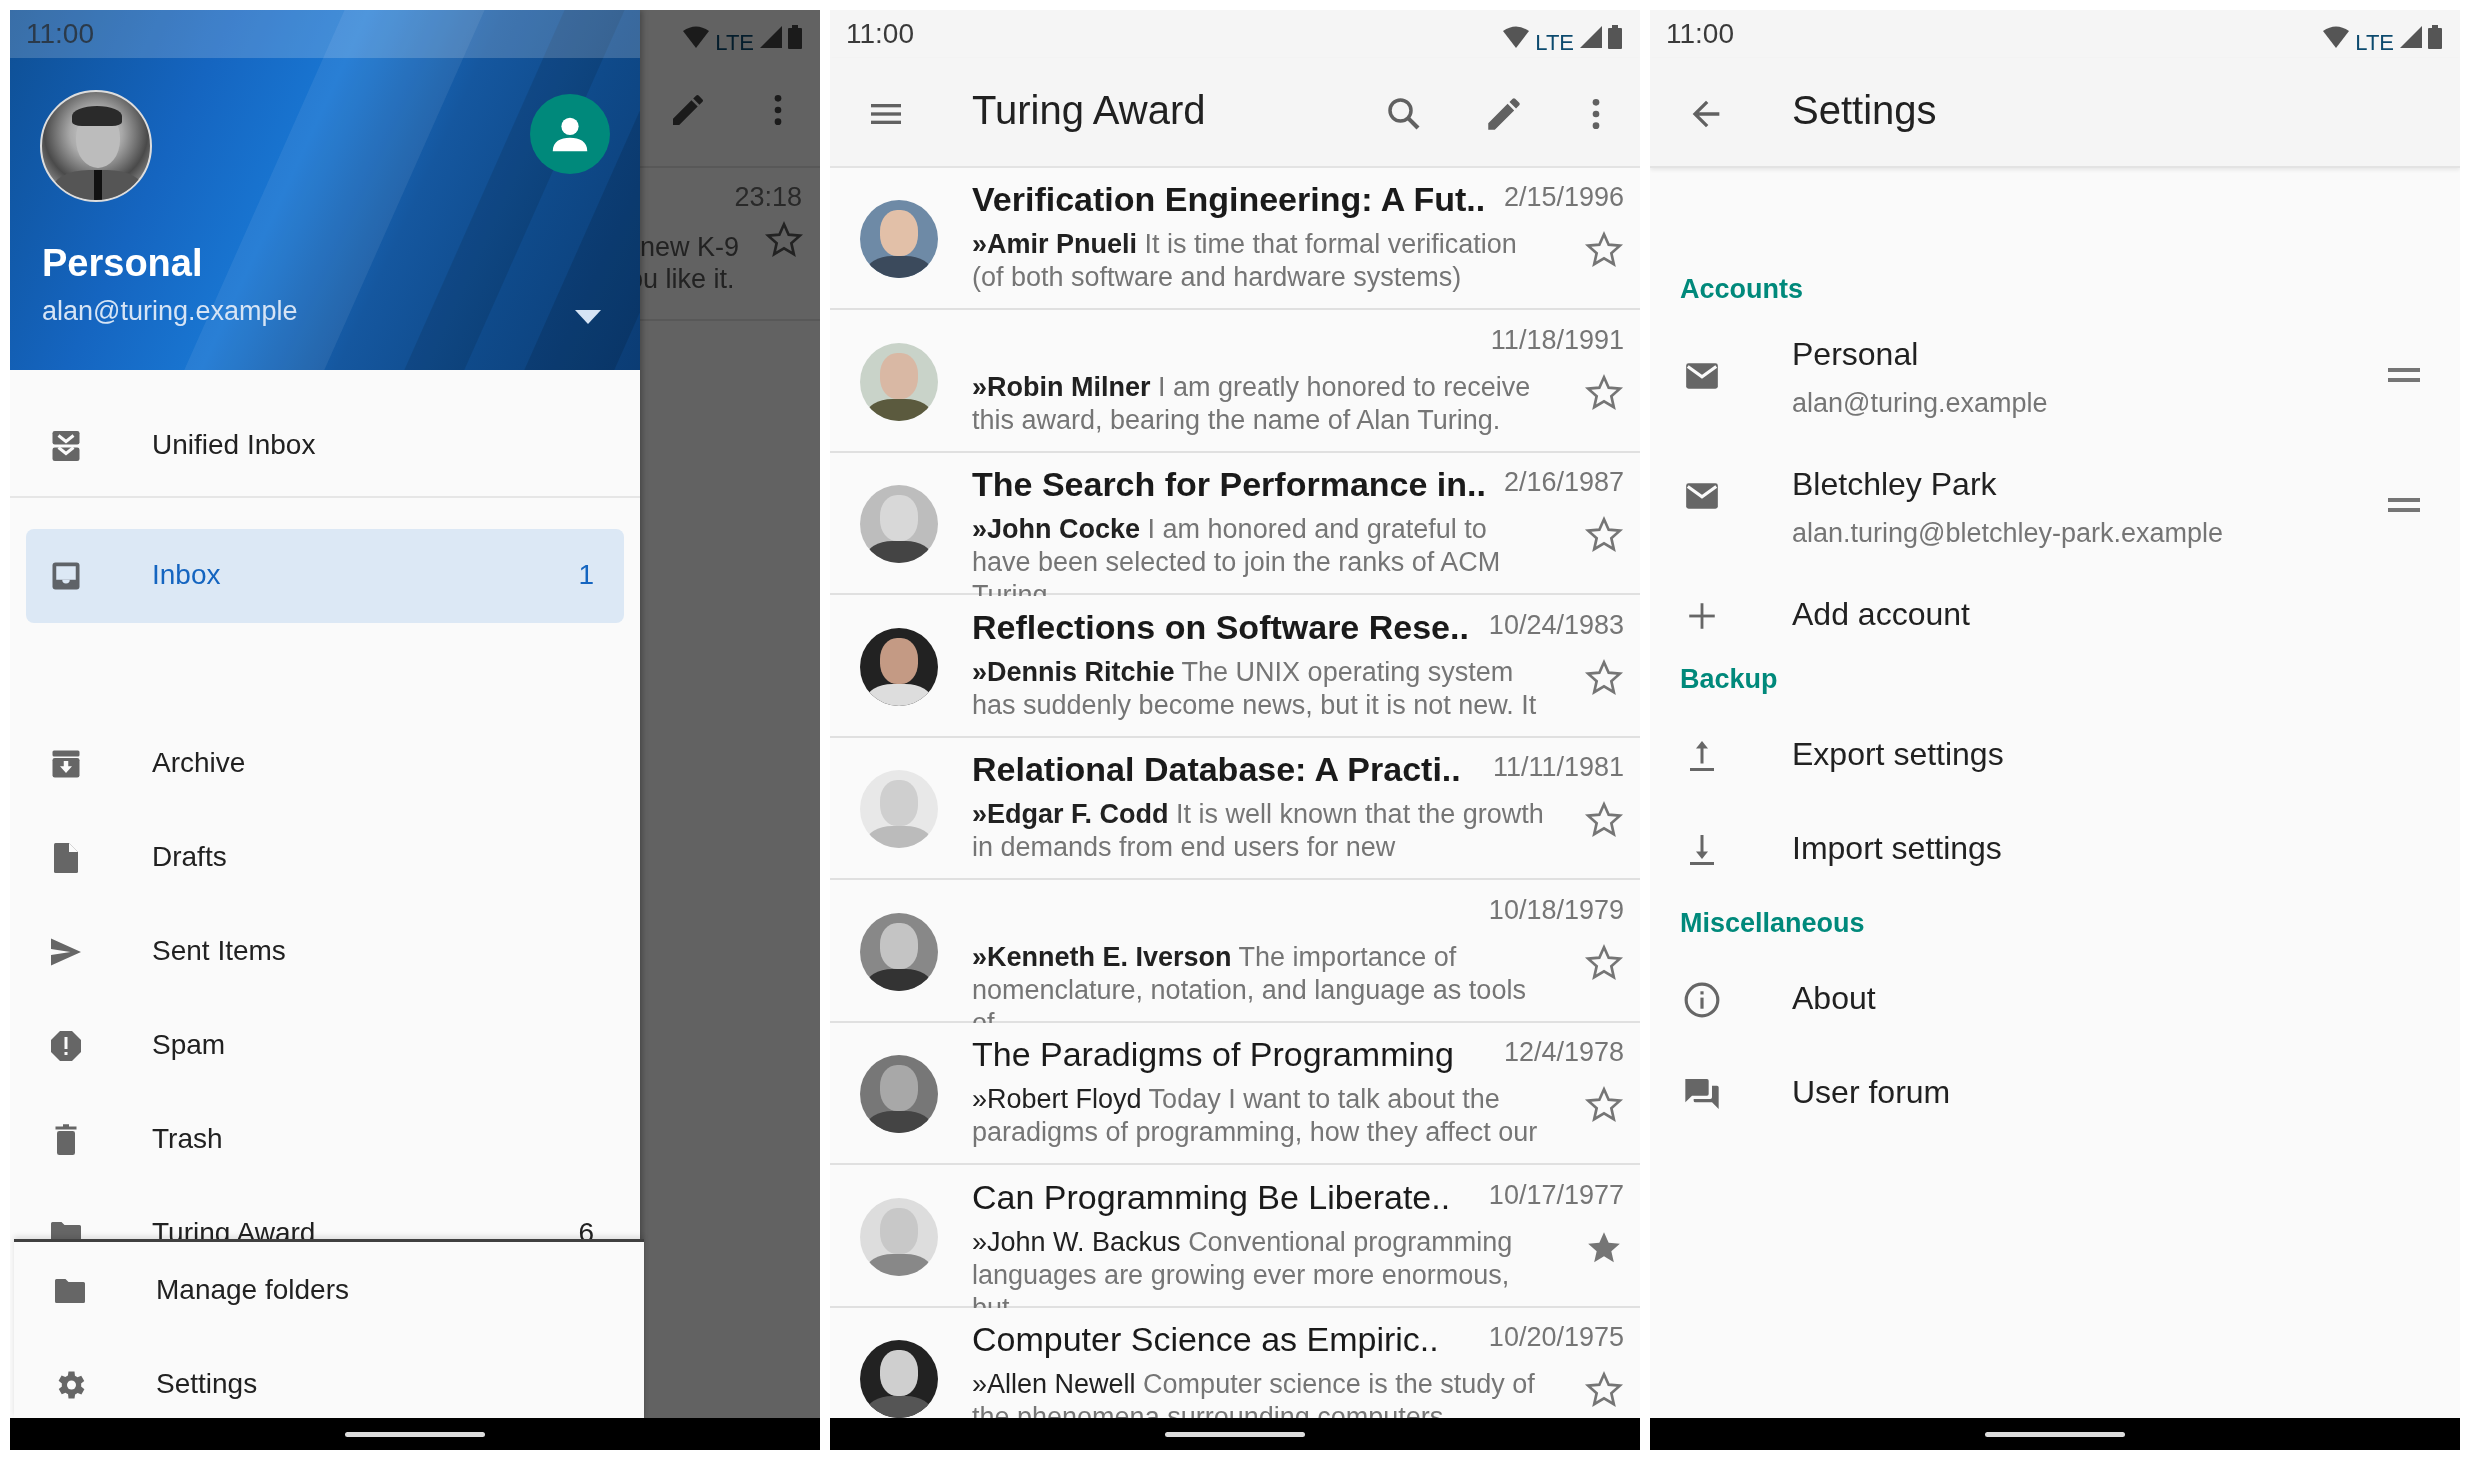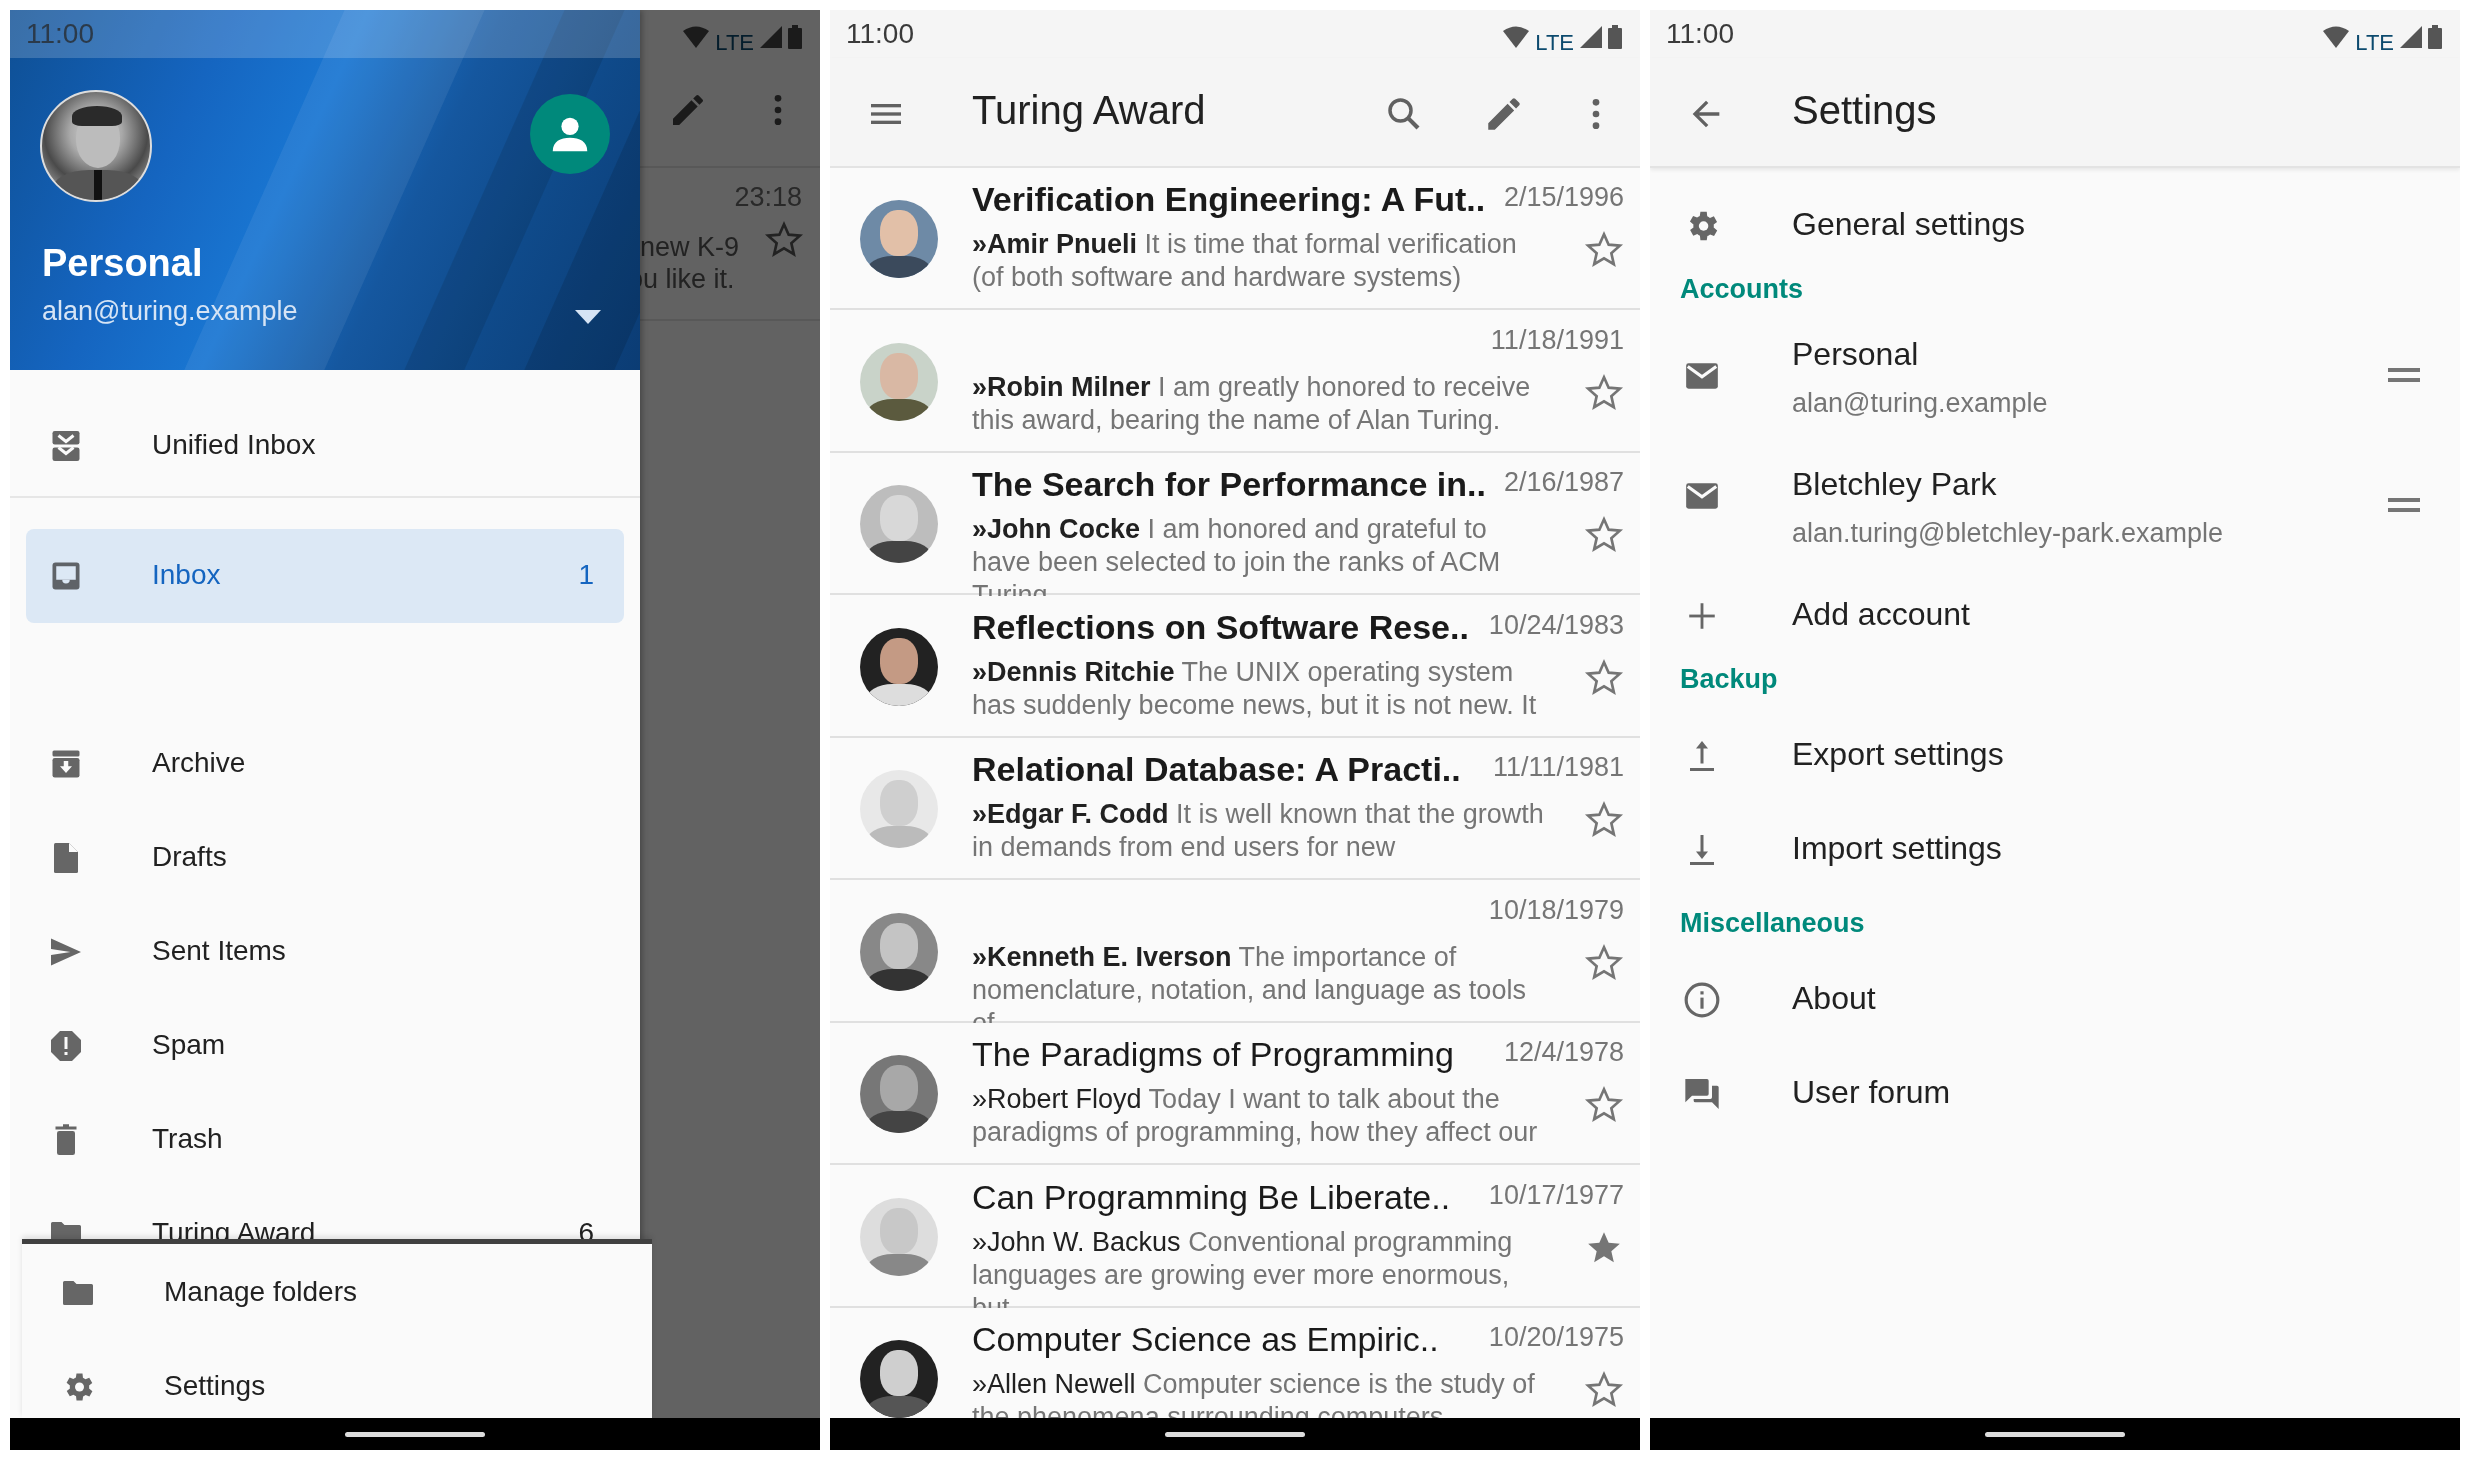--- a/index.html
+++ b/index.html
@@ -53,21 +53,21 @@
   .acc-dd { position: absolute; left: 565px; top: 300px; width: 0; height: 0; border-left: 13px solid transparent; border-right: 13px solid transparent; border-top: 14px solid #d6e4f5; }
 
   .d-item { position: absolute; left: 0; width: 630px; height: 94px; }
   .d-item .ic { position: absolute; left: 36px; top: 27px; width: 40px; height: 40px; display: flex; align-items: center; justify-content: center; }
   .d-item .lbl { position: absolute; left: 142px; top: 30px; font-size: 28px; color: #212121; }
   .d-item .cnt { position: absolute; right: 46px; top: 30px; font-size: 28px; color: #212121; }
   .d-item.active .hl { position: absolute; left: 16px; top: 0; width: 598px; height: 94px; background: #dce8f5; border-radius: 8px; }
   .d-item.active .lbl, .d-item.active .cnt { color: #1565c0; }
   .d-div { position: absolute; left: 0; top: 488px; width: 630px; height: 2px; background: #e6e6e6; }
   .d-clip { position: absolute; left: 0; top: 360px; width: 630px; height: 869px; overflow: hidden; }
-  .d-bottom { position: absolute; left: 12px; top: 1229px; width: 630px; height: 179px; background: #fafafa; border-top: 5px solid #404040; box-shadow: 0 -3px 5px rgba(0,0,0,0.10); }
+  .d-bottom { position: absolute; left: 4px; top: 1229px; width: 630px; height: 179px; background: #fafafa; border-top: 3px solid #404040; box-shadow: 0 -3px 5px rgba(0,0,0,0.10); }
 
   
   .list { position: absolute; left: 0; top: 158px; width: 810px; height: 1250px; overflow: hidden; }
   .msg { position: absolute; left: 0; width: 810px; height: 142px; border-bottom: 2px solid #e0e0e0; background: #fafafa; }
   .msg .av { position: absolute; left: 30px; top: 32px; width: 78px; height: 78px; border-radius: 50%; overflow: hidden; }
   .msg .av .head { position: absolute; left: 20px; top: 10px; width: 38px; height: 46px; border-radius: 45%; }
   .msg .av .body { position: absolute; left: 6px; top: 56px; width: 66px; height: 40px; border-radius: 40% 40% 0 0; }
   .msg .subj { position: absolute; left: 142px; top: 12px; font-size: 34px; color: #1a1a1a; white-space: nowrap; }
   .msg.unread .subj { font-weight: bold; }
   .msg .date { position: absolute; right: 16px; top: 14px; font-size: 27px; color: #757575; }
@@ -438,29 +438,20 @@
   </div>
   <div class="toolbar">
     <span class="tb-icon" style="left:30px">
       <svg width="40" height="40" viewBox="0 0 24 24">
           <path d="M20 11H7.8l5.6-5.6L12 4l-8 8 8 8 1.4-1.4L7.8 13H20z" fill="#616161"></path>
         </svg>
     </span>
     <span class="title">Settings</span>
   </div>
 
-  <div class="s-item" style="top:168px;height:96px">
-    <span class="ic" style="top:26px">
-        <svg width="38" height="38" viewBox="0 0 24 24">
-          <path d="M19.4 13a7.5 7.5 0 0 0 0-2l2.1-1.6-2-3.5-2.5 1a7 7 0 0 0-1.7-1L15 3h-4l-.4 2.7a7 7 0 0 0-1.7 1l-2.5-1-2 3.5L6.6 11a7.5 7.5 0 0 0 0 2l-2.1 1.6 2 3.5 2.5-1a7 7 0 0 0 1.7 1L11 21h4l.4-2.7a7 7 0 0 0 1.7-1l2.5 1 2-3.5z" fill="#666"></path>
-          <circle cx="13" cy="12" r="3" fill="#fafafa"></circle>
-        </svg>
-      </span>
-    <span class="lbl" style="top:28px">General settings</span>
-  </div>
 
   <div class="s-head" style="top:264px">Accounts</div>
 
   <div class="s-item" style="top:306px;height:120px">
     <span class="ic" style="top:38px">
         <svg width="38" height="38" viewBox="0 0 24 24">
           <rect x="2" y="4" width="20" height="16" rx="1.5" fill="#666"></rect>
           <path d="M3 6 L12 12.5 L21 6" stroke="#fafafa" stroke-width="2" fill="none"></path>
         </svg>
       </span>

